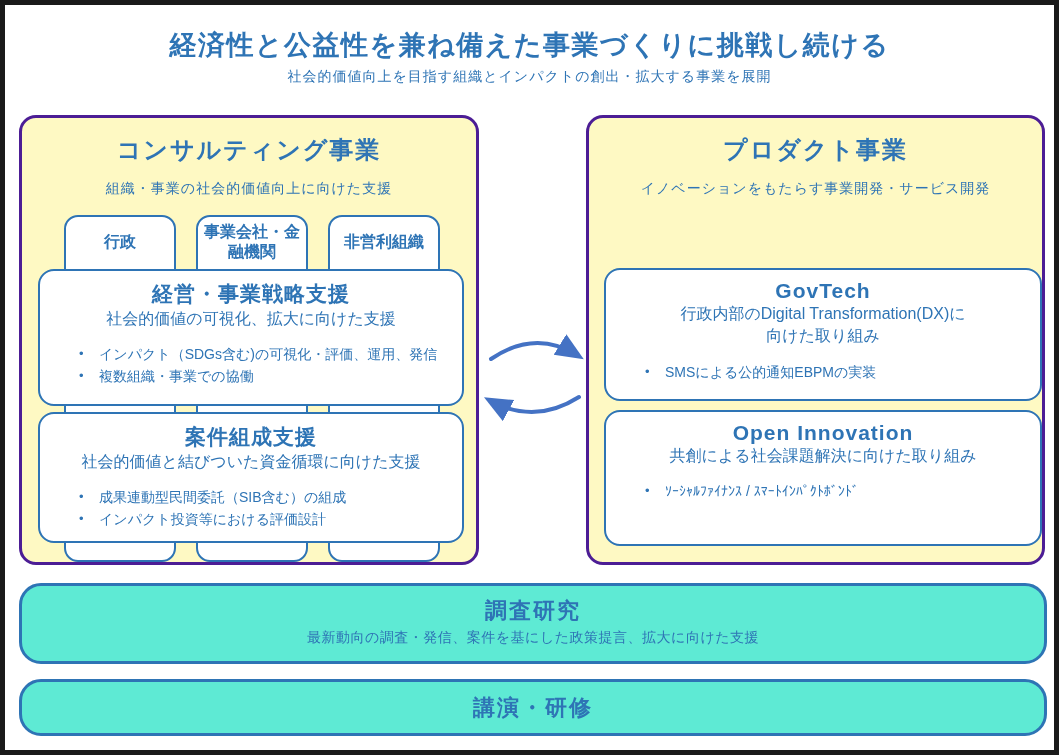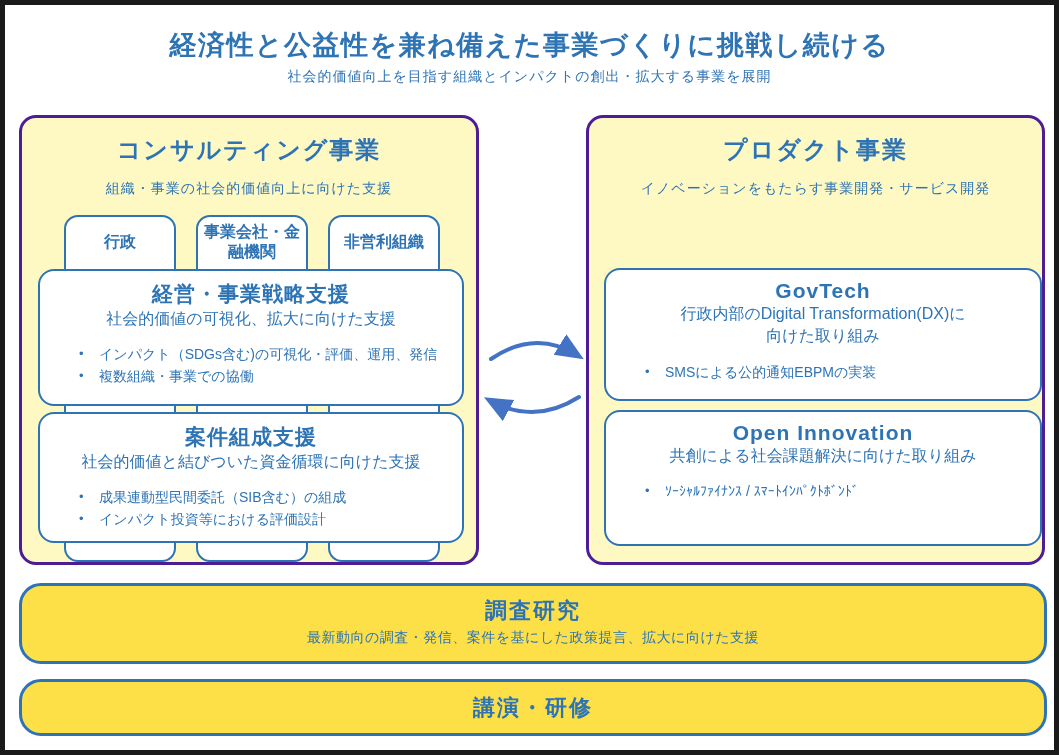--- a/index.html
+++ b/index.html
@@ -95,21 +95,21 @@
     content:"•";
     position:absolute;left:0;top:0;
     font-size:13px;
   }
   .kana-small{font-size:13px;}
 
   .wide-box{
     box-sizing:border-box;
     border:3px solid #2e74b5;
     border-radius:22px;
-    background:#fde047;
+    background:#5eead4;
     left:14px;width:1028px;
   }
   .research-box{top:578px;height:81px;}
   .training-box{top:674px;height:57px;}
   .wide-title{
     margin-top:10px;
     font-size:22px;font-weight:bold;letter-spacing:2px;
     text-align:center;
   }
   .wide-sub{

